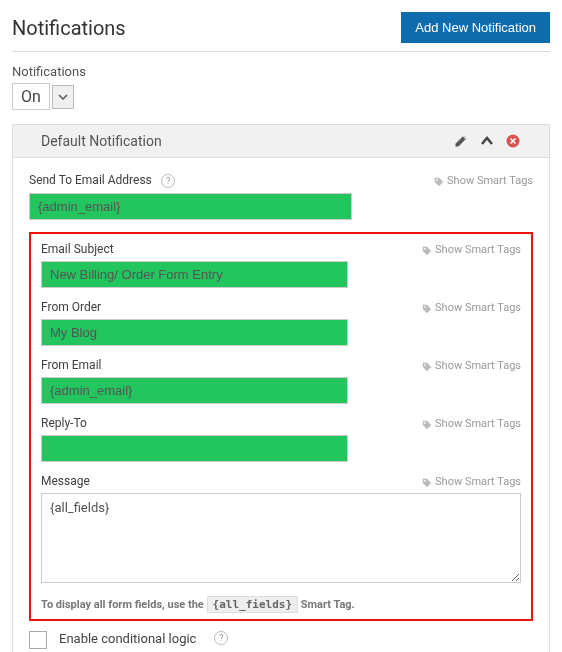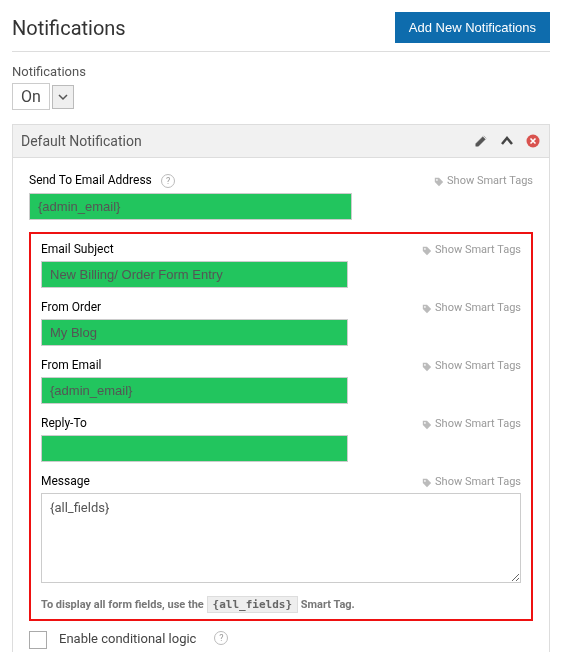--- a/index.html
+++ b/index.html
@@ -60,21 +60,21 @@
     vertical-align: middle;
     margin-left: -1px;
     cursor: pointer;
   }
   .panel {
     border: 1px solid #ddd;
   }
   .panel-header {
     background: #f1f1f1;
     border-bottom: 1px solid #ddd;
-    padding: 8px 8px;
+    padding: 8px 28px;
     display: flex;
     justify-content: space-between;
     align-items: center;
   }
   .panel-title {
     font-size: 14px;
     color: #555;
   }
   .panel-actions { display: flex; align-items: center; gap: 10px; }
   .icon-btn {
@@ -83,21 +83,21 @@
     cursor: pointer; color: #555;
   }
   .panel-body { padding: 14px 16px 16px; }
   .field-block { margin-bottom: 12px; position: relative; }
   .field-label-row {
     display: flex;
     justify-content: space-between;
     align-items: center;
     margin-bottom: 5px;
   }
-  .field-label { font-size: 12px; color: #000000; }
+  .field-label { font-size: 12px; color: #404040; }
   .help-q {
     display: inline-flex;
     align-items: center; justify-content: center;
     width: 14px; height: 14px;
     border: 1px solid #bbb;
     border-radius: 50%;
     font-size: 9px;
     color: #999;
     margin-left: 6px;
     cursor: help;
@@ -163,21 +163,21 @@
     background: #fff;
     cursor: pointer;
   }
   svg { display: block; }
 </style>
 </head>
 <body>
 
 <div class="header-row">
   <h1 class="page-title">Notifications</h1>
-  <button class="btn-primary">Add New Notifications</button>
+  <button class="btn-primary">Add New Notification</button>
 </div>
 
 <div class="toggle-row">
   <span class="toggle-label">Notifications</span>
   <span class="select-on">On</span>
   <span class="chevron-box">
     <svg width="10" height="10" viewBox="0 0 10 10">
         <path d="M1 3 L5 7 L9 3" fill="none" stroke="#555" stroke-width="1.5"></path>
       </svg>
   </span>

